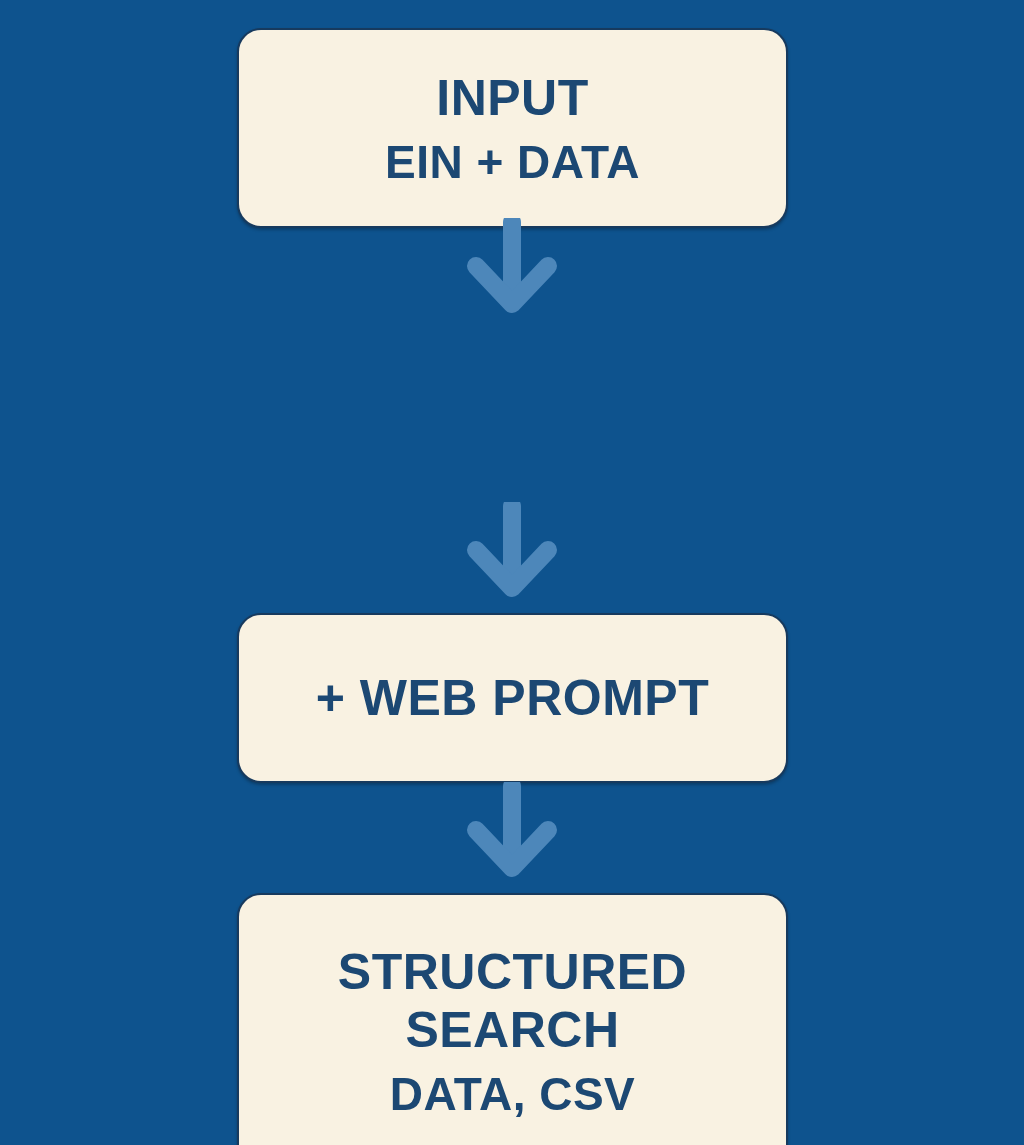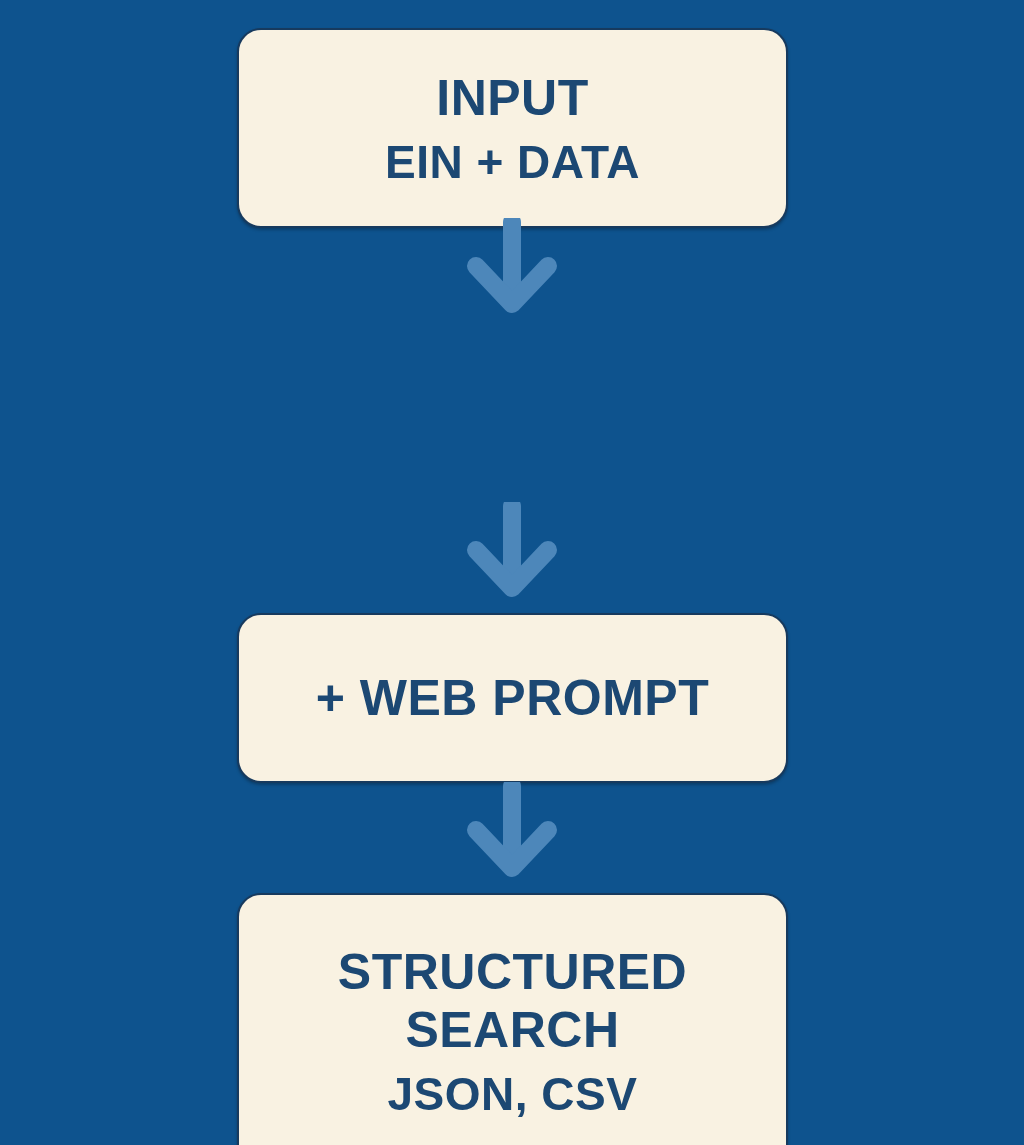--- a/index.html
+++ b/index.html
@@ -93,16 +93,16 @@
   <svg class="arrow" style="top:782px;" width="120" height="112" viewBox="0 0 120 112">
     <line x1="60" y1="4" x2="60" y2="66"></line>
     <polyline points="24,48 60,86 96,48"></polyline>
   </svg>
 
   <div class="box" style="top:893px; height:277px;">
     <div class="box-title">
       <span class="line">STRUCTURED</span>
       <span class="line">SEARCH</span>
     </div>
-    <div class="box-subtitle">JSON, CSV</div>
+    <div class="box-subtitle">DATA, CSV</div>
   </div>
 
 </div>
 
 </body></html>

